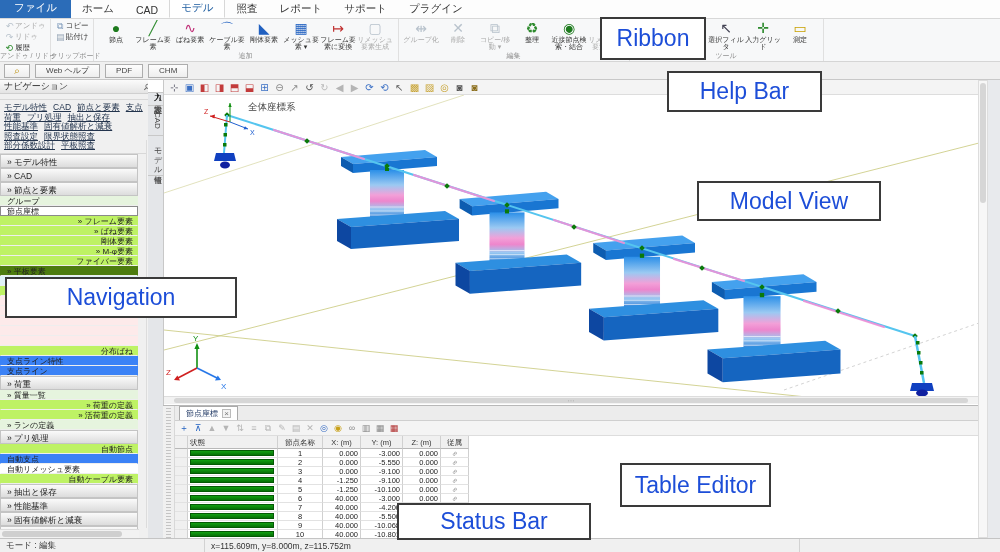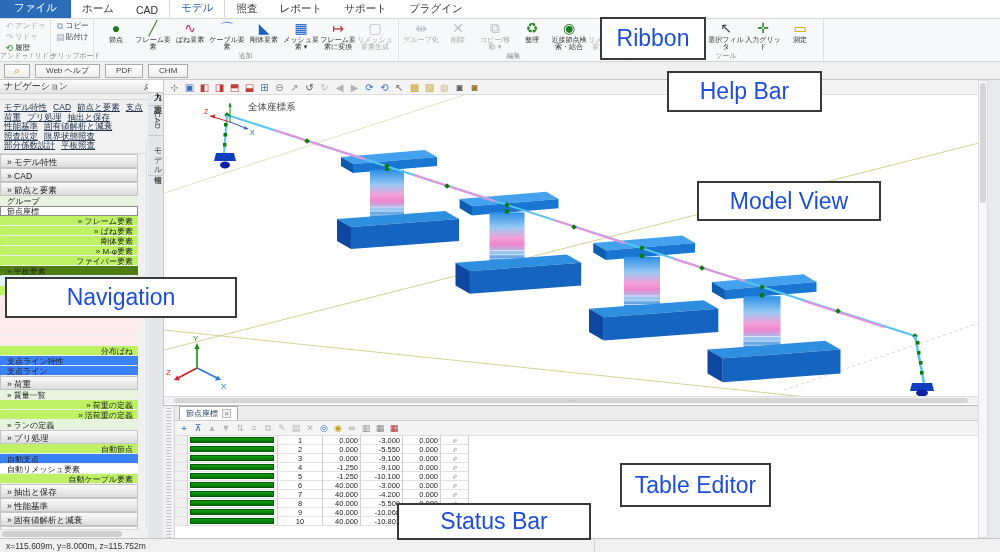--- a/index.html
+++ b/index.html
@@ -616,20 +616,29 @@
 
         <span class="tt-ic" style="color: rgb(136, 136, 136);">∞</span>
 
         <span class="tt-ic" style="color: rgb(136, 136, 136);">▥</span>
 
         <span class="tt-ic" style="color: rgb(136, 136, 136);">▦</span>
 
         <span class="tt-ic" style="color: rgb(176, 48, 48);">▦</span>
       </div>
     <div class="tgrid">
+      <div class="trow head">
+        <div class="tc c-sel"></div>
+        <div class="tc c-state">状態</div>
+        <div class="tc c-name">節点名称</div>
+        <div class="tc c-x">X: (m)</div>
+        <div class="tc c-y">Y: (m)</div>
+        <div class="tc c-z">Z: (m)</div>
+        <div class="tc c-dep">従属</div>
+      </div>
       <div>
 
           <div class="trow">
             <div class="tc c-sel"></div>
             <div class="tc c-state">
               <div class="bar"></div>
             </div>
             <div class="tc c-name">1</div>
             <div class="tc c-x">0.000</div>
             <div class="tc c-y">-3.000</div>
@@ -743,20 +752,21 @@
             <div class="tc c-y">-10.801</div>
             <div class="tc c-z">0.000</div>
             <div class="tc c-dep"><span class="dep-ic">∞</span></div>
           </div>
         </div>
     </div>
   </div>
 </div>
 
 <div class="statusbar">
+  <div class="sb-cell sb-mode">モード : 編集</div>
   <div class="sb-cell sb-coord">x=115.609m, y=8.000m, z=115.752m</div>
   <div class="sb-cell" style="flex:1;border-right:none"></div>
 </div>
 
 <div>
 
     <div class="overlay" style="left: 600px; top: 17px; width: 106px; height: 43px;">Ribbon</div>
 
     <div class="overlay" style="left: 667px; top: 71px; width: 155px; height: 41px;">Help Bar</div>
 

